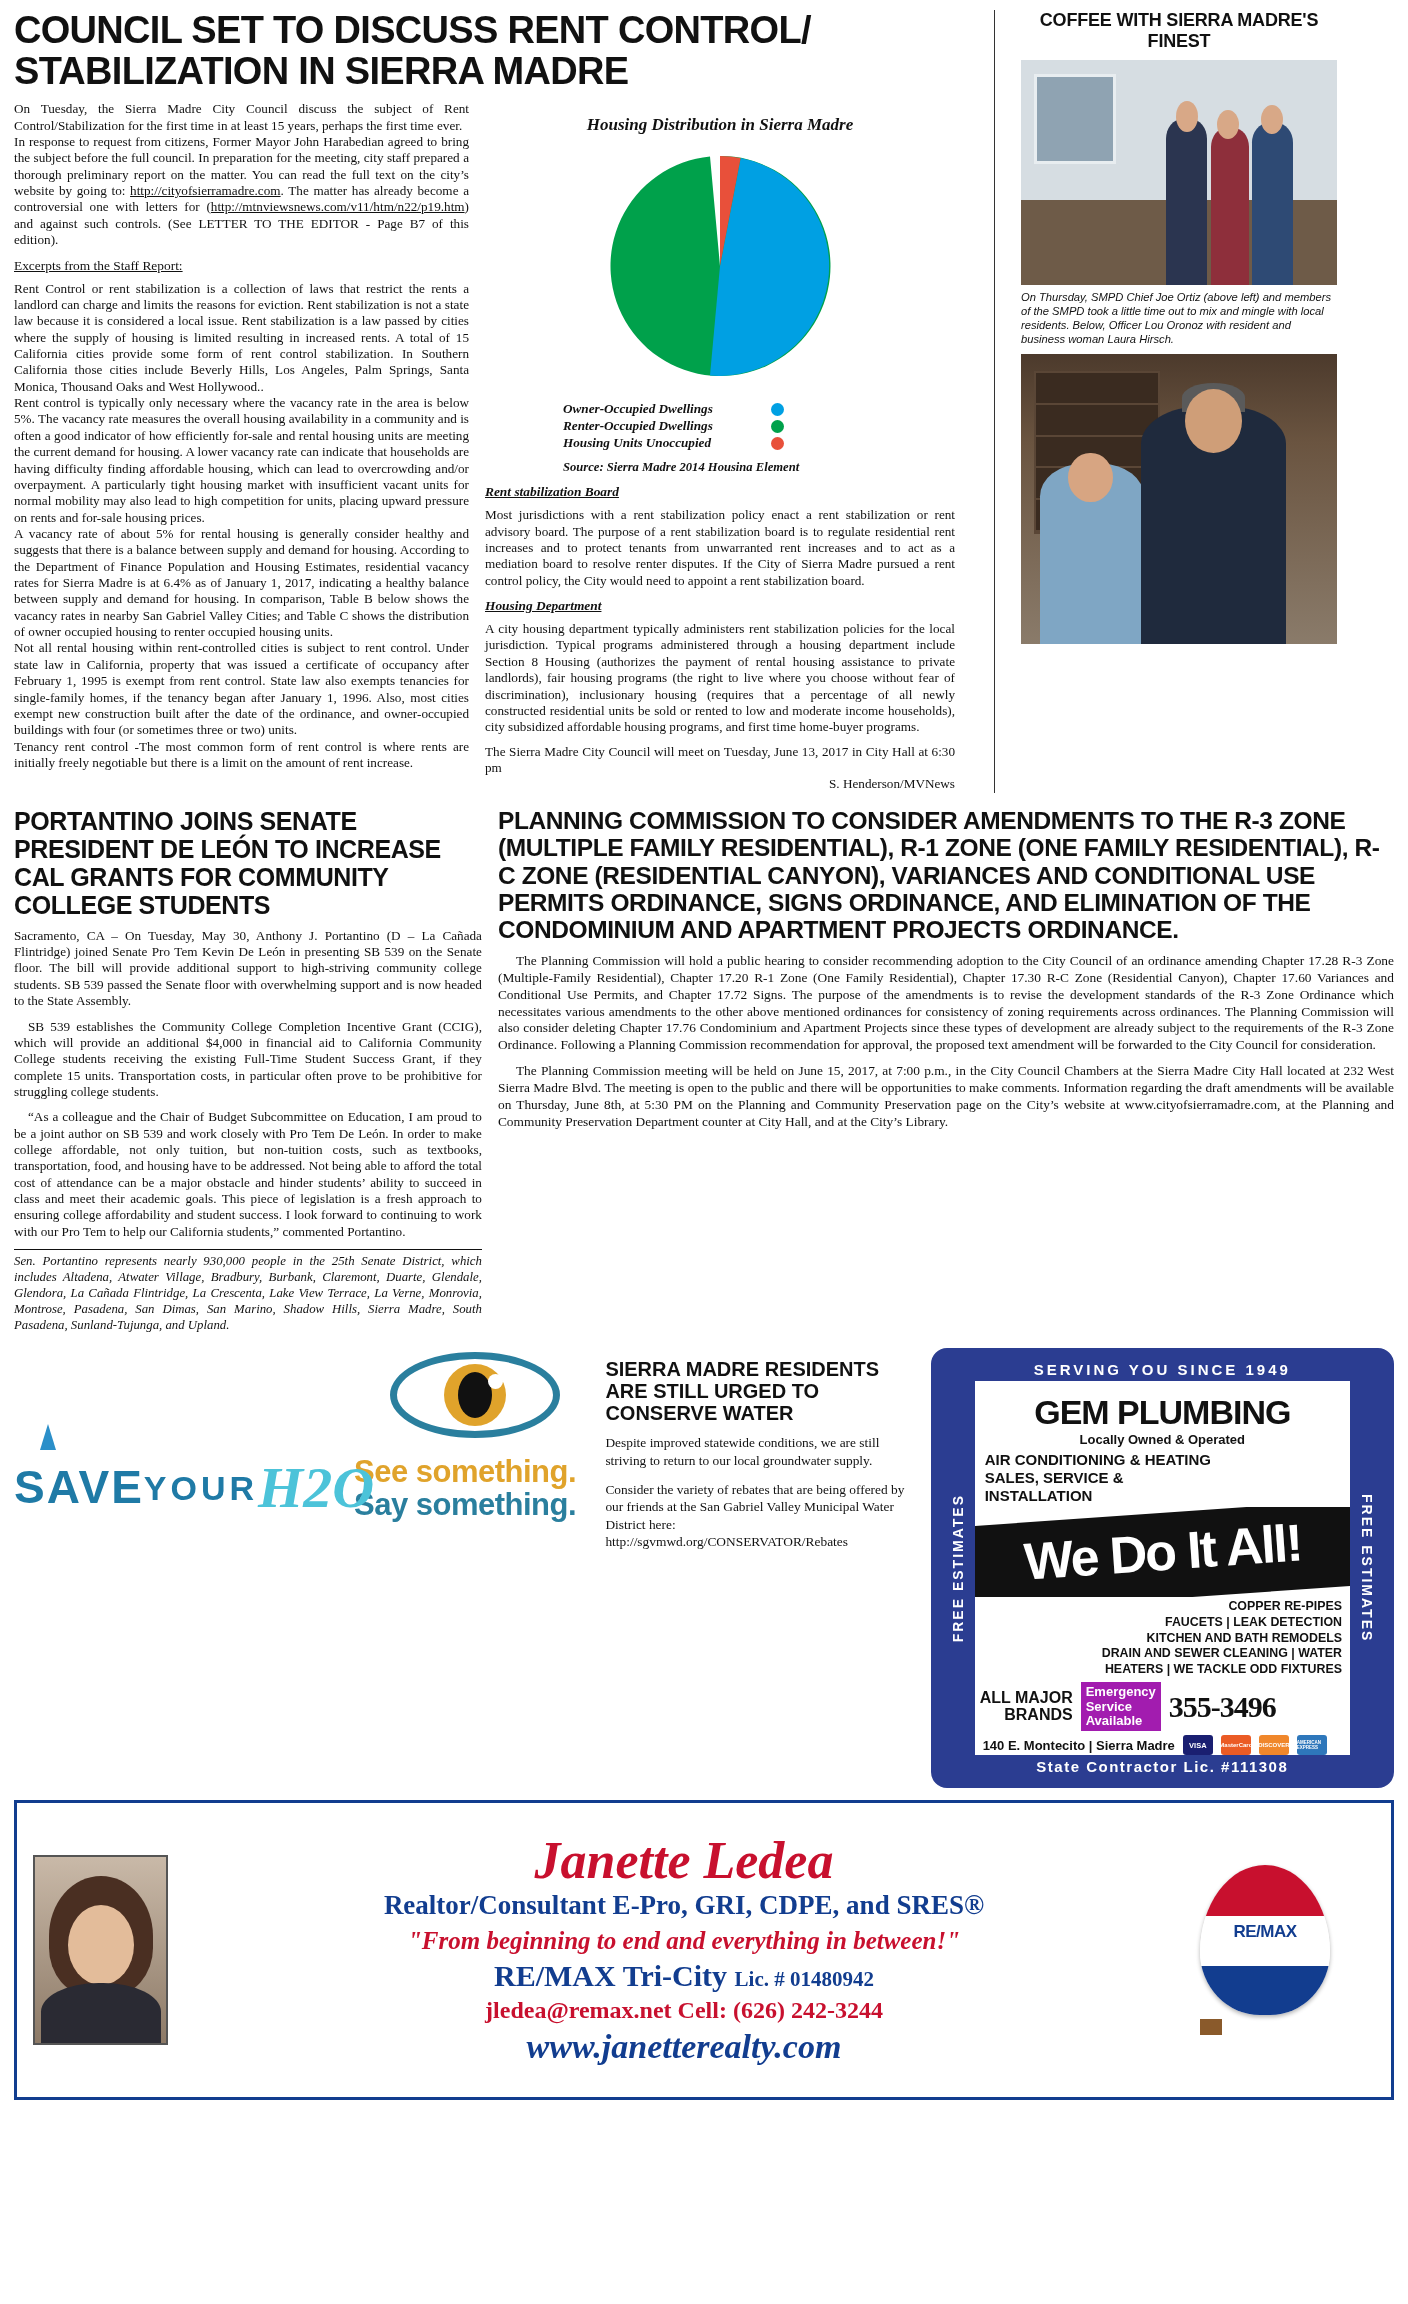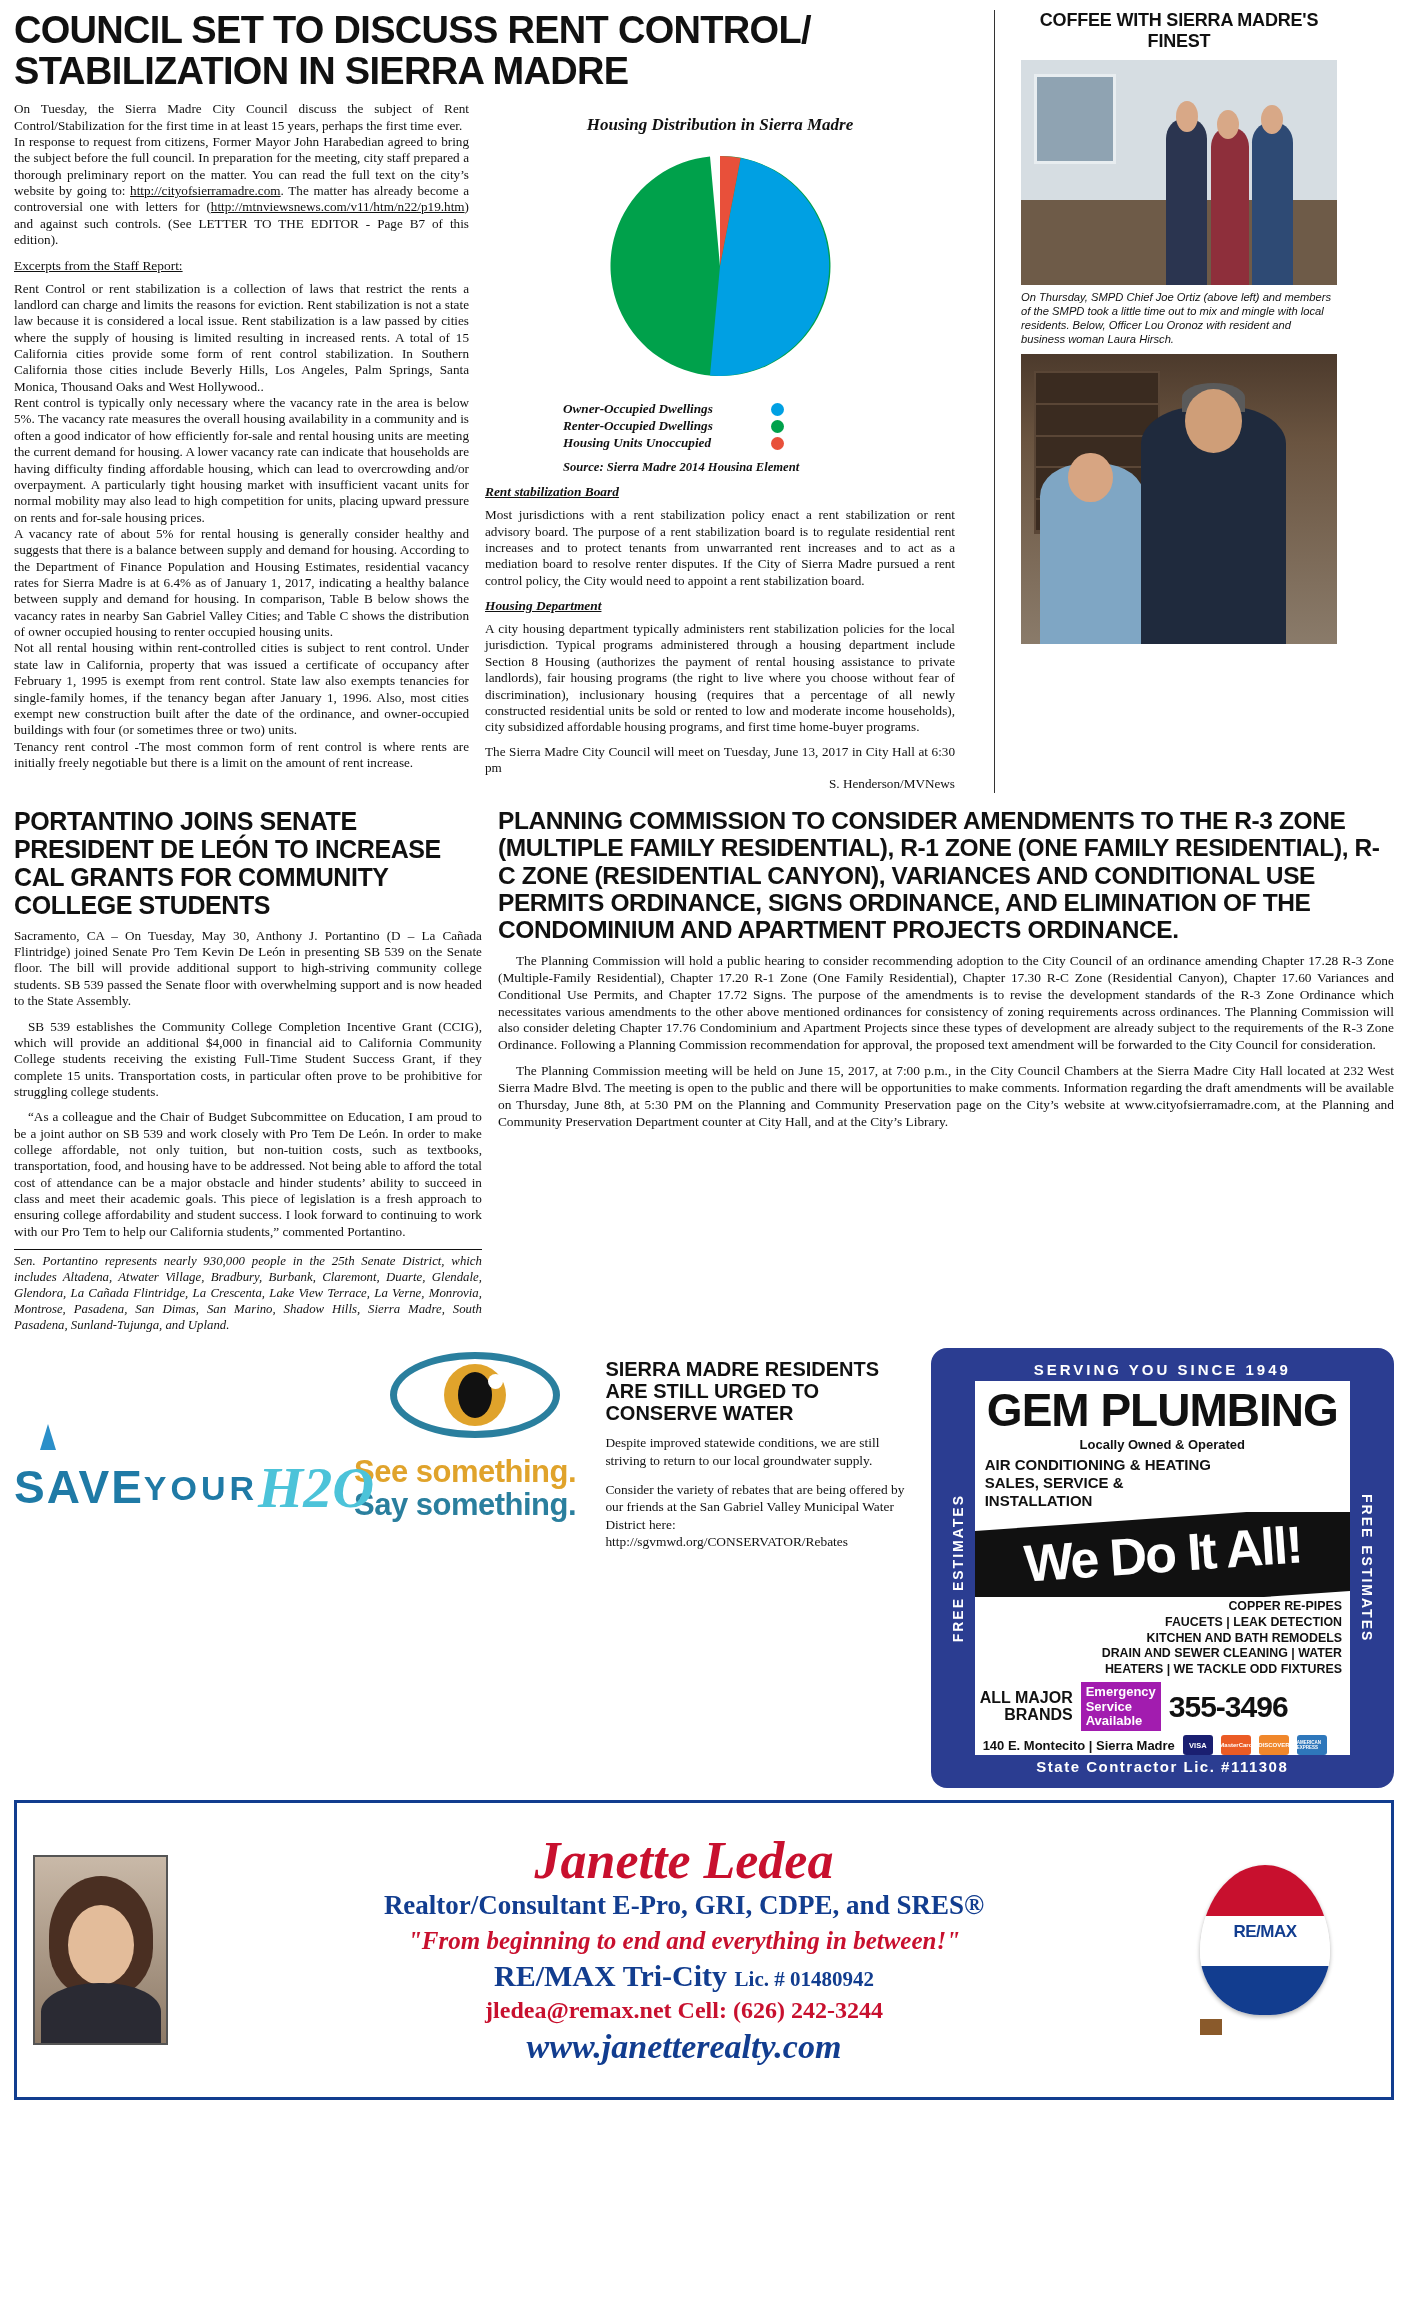--- a/index.html
+++ b/index.html
@@ -144,32 +144,32 @@
 
   
   .ad-gem { width: 470px; height: 440px; border: 10px solid #2b3d91; border-radius: 16px; background:#fff; position:relative; display:flex; }
   .gem-side { width: 34px; background:#2b3d91; color:#fff; font-family:"Liberation Sans", sans-serif; font-weight:bold; font-size:14px; letter-spacing:2px;
               display:flex; align-items:center; justify-content:center; }
   .gem-side span { writing-mode: vertical-rl; text-orientation: mixed; transform: rotate(180deg); }
   .gem-side.right span { transform: rotate(0deg); }
   .gem-main { flex:1; display:flex; flex-direction:column; }
   .gem-serving { background:#2b3d91; color:#fff; font-family:"Liberation Sans", sans-serif; font-weight:bold;
                  font-size:15px; letter-spacing:3px; text-align:center; padding:3px 0; }
-  .gem-title { font-family:"Liberation Sans", sans-serif; font-weight:bold; font-size:46px; text-align:center; letter-spacing:-1px; margin-top:2px; }
+  .gem-title { font-family:"Liberation Sans", sans-serif; font-weight:bold; font-size:34px; text-align:center; letter-spacing:-1px; margin-top:12px; }
   .gem-sub { font-family:"Liberation Sans", sans-serif; font-weight:bold; font-size:13px; text-align:center; margin-bottom:4px;}
   .gem-serv { font-family:"Liberation Sans", sans-serif; font-weight:bold; font-size:15px; line-height:1.2; padding-left:10px; }
   .gem-doit { position:relative; height:104px; margin:2px 0; overflow:hidden; }
   .gem-doit .band { position:absolute; left:-6%; top:6px; width:112%; height:86px; background:#111; transform: rotate(-4deg); }
   .gem-doit .txt { position:absolute; inset:0; display:flex; align-items:center; justify-content:center;
                    font-family:"Liberation Sans", sans-serif; font-weight:bold; font-size:52px; color:#fff; transform: rotate(-4deg); letter-spacing:-2px;}
   .gem-list { font-family:"Liberation Sans", sans-serif; font-weight:bold; font-size:12.4px; line-height:1.28; text-align:right; padding-right:8px; }
   .gem-bottom { display:flex; align-items:center; gap:8px; padding:4px 5px; }
   .gem-brands { font-family:"Liberation Sans", sans-serif; font-weight:bold; font-size:16px; line-height:1.05; text-align:right; }
   .gem-emerg { background:#a21caf; color:#fff; font-family:"Liberation Sans", sans-serif; font-weight:bold; font-size:13px; line-height:1.1; padding:3px 5px; }
-  .gem-phone { font-family:Liberation Sans, sans-serif; font-weight:bold; font-size:30px; letter-spacing:-1px; }
+  .gem-phone { font-family:Liberation Serif, serif; font-weight:bold; font-size:30px; letter-spacing:-1px; }
   .gem-addr { font-family:"Liberation Sans", sans-serif; font-weight:bold; font-size:13px; padding-left:8px; display:flex; align-items:center; gap:8px;}
   .cc { width:30px; height:20px; border-radius:3px; color:#fff; font-size:7.5px; font-family:"Liberation Sans", sans-serif;
         display:flex; align-items:center; justify-content:center; font-weight:bold; }
   .gem-lic { background:#2b3d91; color:#fff; font-family:"Liberation Sans", sans-serif; font-weight:bold; font-size:15px; letter-spacing:1.5px; text-align:center; padding:3px 0; }
 
   
   .ad-remax { margin-top: 12px; border: 3px solid #123d8f; height: 300px; display:flex; align-items:center; padding: 10px 16px; gap:18px; position:relative; }
   .realtor-photo { width:135px; height:190px; background: linear-gradient(#c9b9a8, #8d7a67); border:2px solid #555; position:relative; overflow:hidden; flex:none;}
   .realtor-photo .face { position:absolute; left:50%; top:26%; transform:translateX(-50%); width:66px; height:80px; background:#e3bc9a; border-radius:50%; }
   .realtor-photo .hair { position:absolute; left:50%; top:10%; transform:translateX(-50%); width:104px; height:120px; background:#4a2f22; border-radius:50% 50% 40% 40%; }

